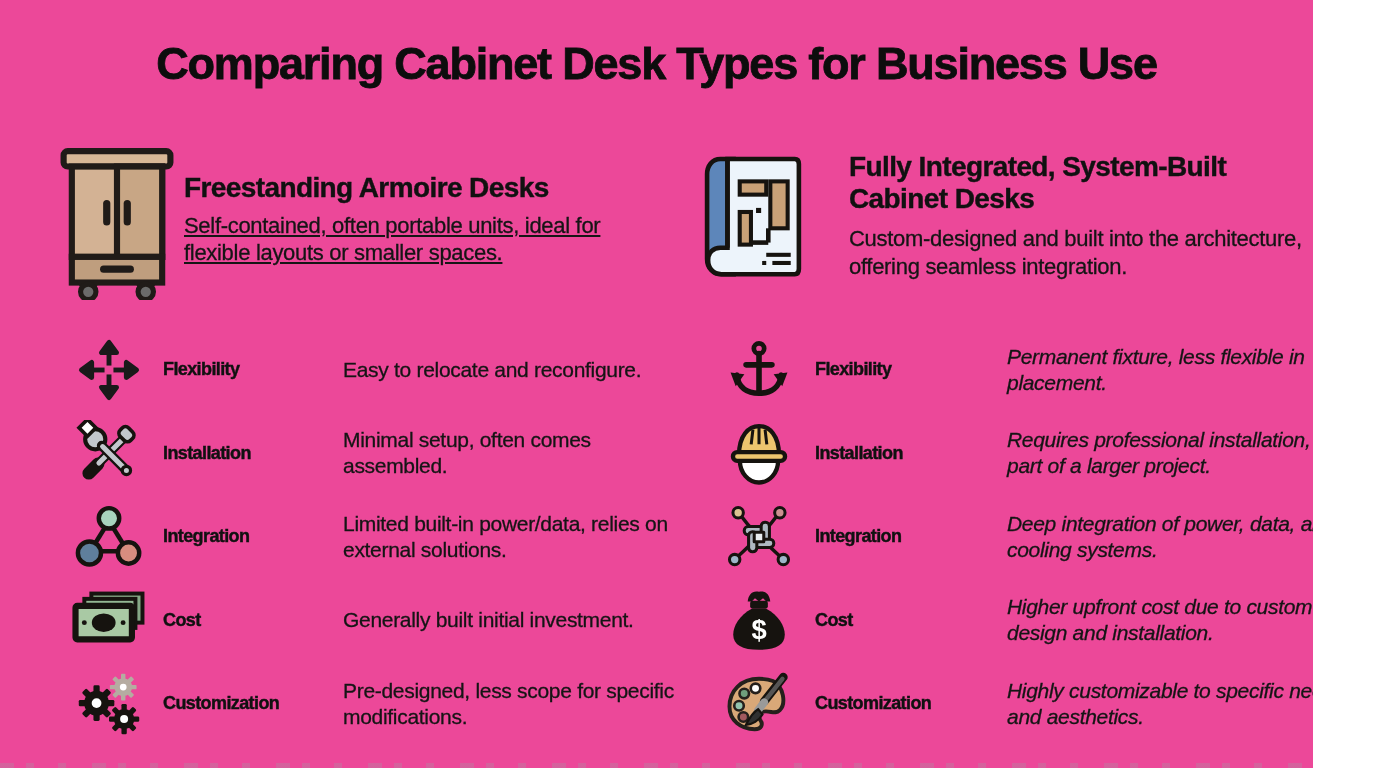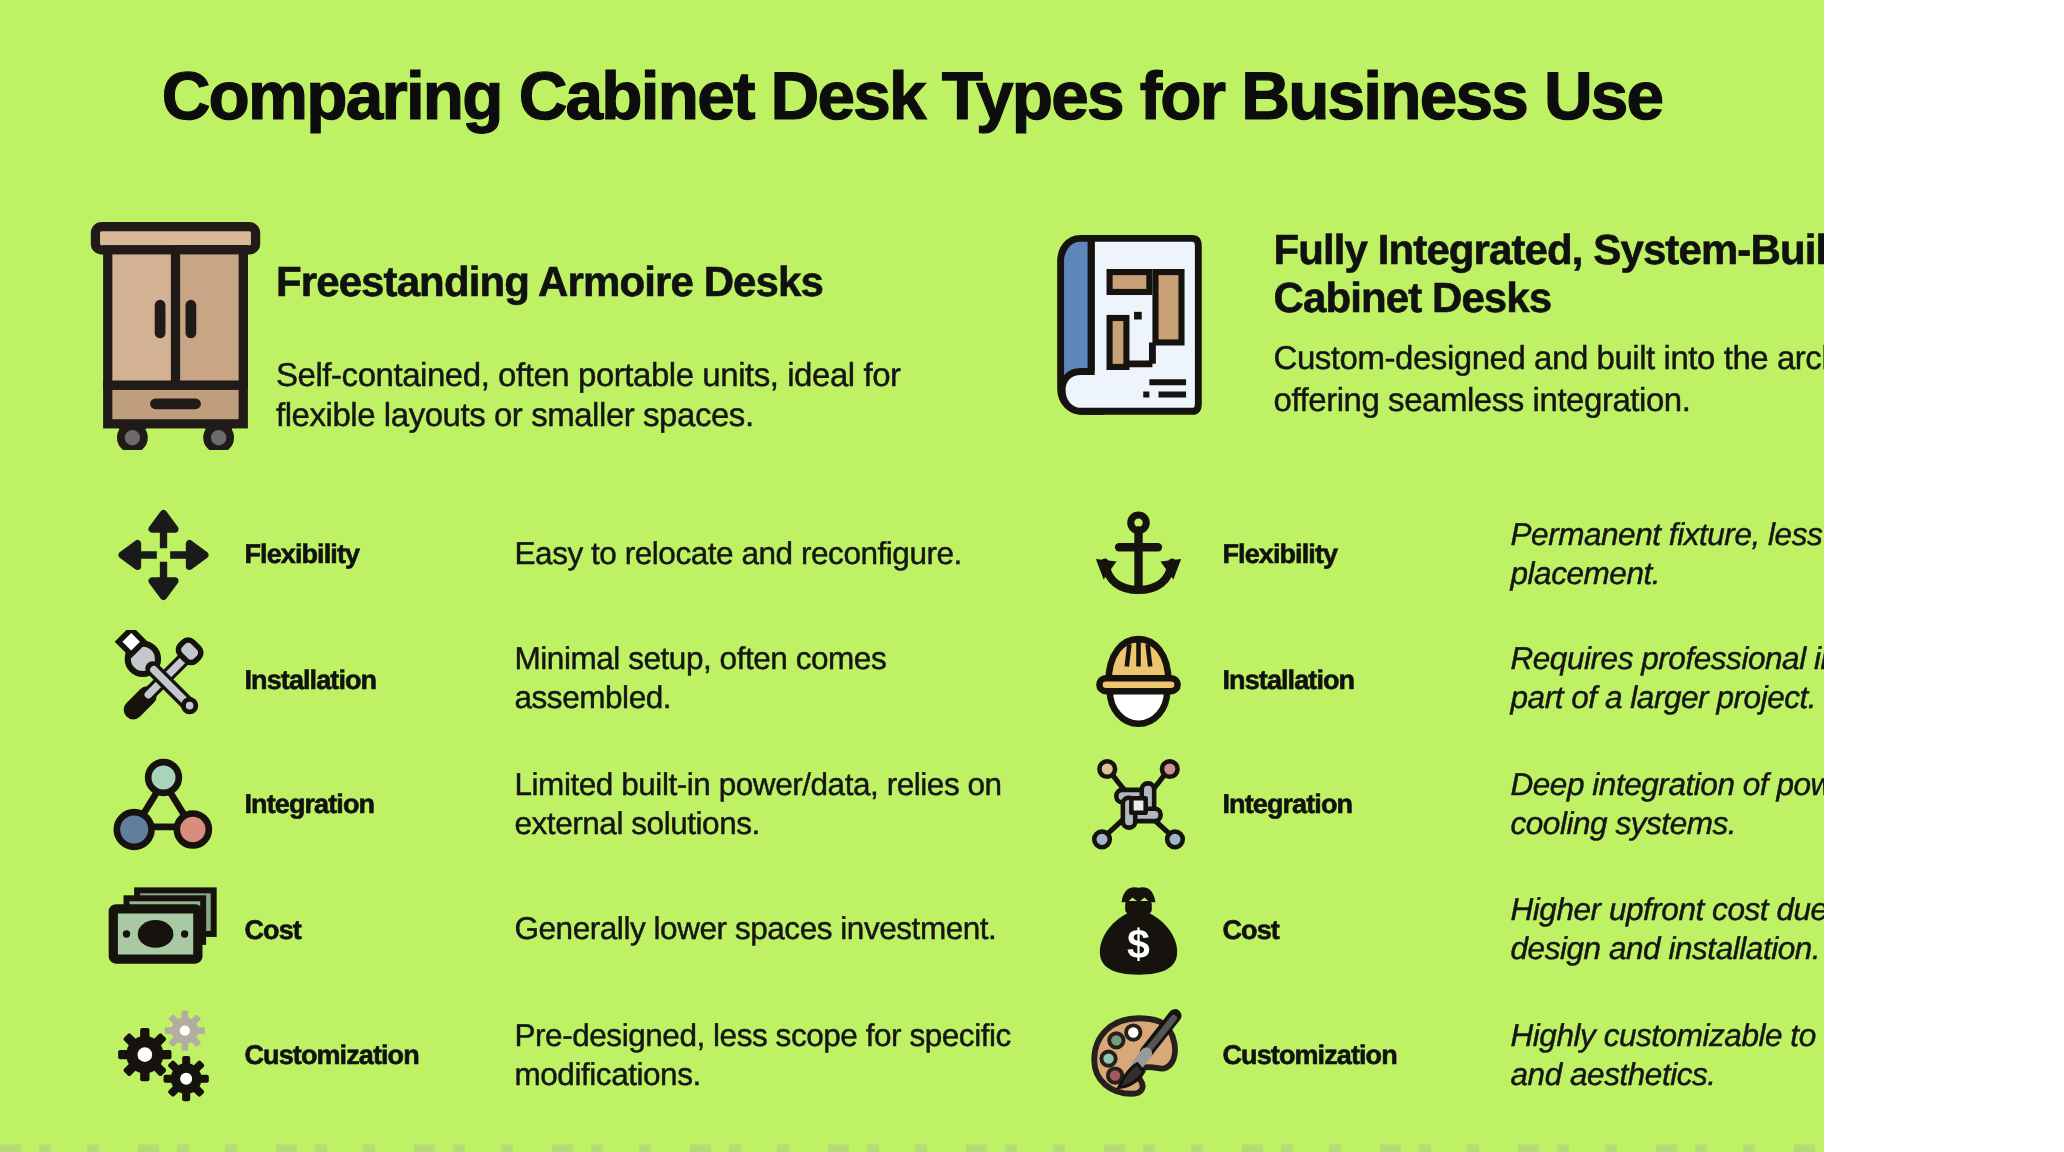--- a/index.html
+++ b/index.html
@@ -1,17 +1,17 @@
 <!DOCTYPE html>
 <html><head>
 <meta charset="utf-8">
 <style>
   html,body { margin:0; padding:0; }
   body { font-family:"Liberation Sans", sans-serif; background:#ffffff; color:#141414; }
-  .page { position:relative; width:1216px; height:768px; background:#bef264; overflow:hidden; }
+  .page { position:relative; width:1313px; height:768px; background:#ec4899; overflow:hidden; }
 
   .title {
     position:absolute; top:38px; left:0; width:100%;
     text-align:center; font-size:45px; font-weight:bold;
     letter-spacing:-1.2px; color:#0d0d0d; margin:0;
     -webkit-text-stroke:0.8px #0d0d0d;
   }
 
   .col { position:absolute; top:146px; }
   .col-left  { left:55px;  width:650px; }
@@ -28,21 +28,21 @@
     margin:0; font-size:28px; font-weight:bold; letter-spacing:-0.6px;
     line-height:1.14; color:#111; -webkit-text-stroke:0.4px #111;
   }
   .col-left  .htext h2 { margin-top:26px; }
   .col-right .htext h2 { margin-top:2px; max-width:480px; }
 
   .htext p {
     margin:18px 0 0; font-size:22px; line-height:1.24; color:#151515;
     letter-spacing:-0.3px; -webkit-text-stroke:0.3px #151515;
   }
-  .col-left  .htext p { max-width:450px; margin-top:32px; }
+  .col-left  .htext p { max-width:450px; margin-top:8px;text-decoration:underline; }
   .col-right .htext p { max-width:468px; margin-top:11px; }
 
   .rows { position:absolute; top:182px; left:0; right:0; }
   .row { display:grid; height:83.5px; align-items:center; }
   .col-left  .row { grid-template-columns:108px 180px 1fr; }
   .col-right .row { grid-template-columns:112px 192px 1fr; }
 
   .ricon { justify-self:center; display:flex; align-items:center; }
   .ricon svg { display:block; }
 
@@ -155,21 +155,21 @@
           <svg width="74" height="64" viewBox="0 0 84 72">
             <rect x="22" y="6" width="58" height="33" fill="#86A886" stroke="#16130f" stroke-width="4.5"></rect>
             <rect x="14" y="12" width="58" height="33" fill="#93B793" stroke="#16130f" stroke-width="4.5"></rect>
             <rect x="4" y="20" width="64" height="38" rx="2" fill="#A9C9A4" stroke="#16130f" stroke-width="7"></rect>
             <ellipse cx="36" cy="39" rx="13.5" ry="10.5" fill="#16130f"></ellipse>
             <circle cx="14" cy="39" r="2.8" fill="#16130f"></circle>
             <circle cx="58" cy="39" r="2.8" fill="#16130f"></circle>
           </svg>
         </span>
         <span class="rlabel">Cost</span>
-        <span class="rdesc">Generally lower spaces investment.</span>
+        <span class="rdesc">Generally built initial investment.</span>
       </div>
 
       <div class="row">
         <span class="ricon">
           <svg width="70" height="64" viewBox="0 0 78 72">
             <g transform="translate(55,17)" fill="#B5ACA1">
               <rect x="-2.5" y="-15" width="5" height="7" rx="1"></rect>
                 <rect x="-2.5" y="-15" width="5" height="7" rx="1" transform="rotate(45)"></rect>
               <rect x="-2.5" y="-15" width="5" height="7" rx="1" transform="rotate(90)"></rect>
                 <rect x="-2.5" y="-15" width="5" height="7" rx="1" transform="rotate(135)"></rect>

